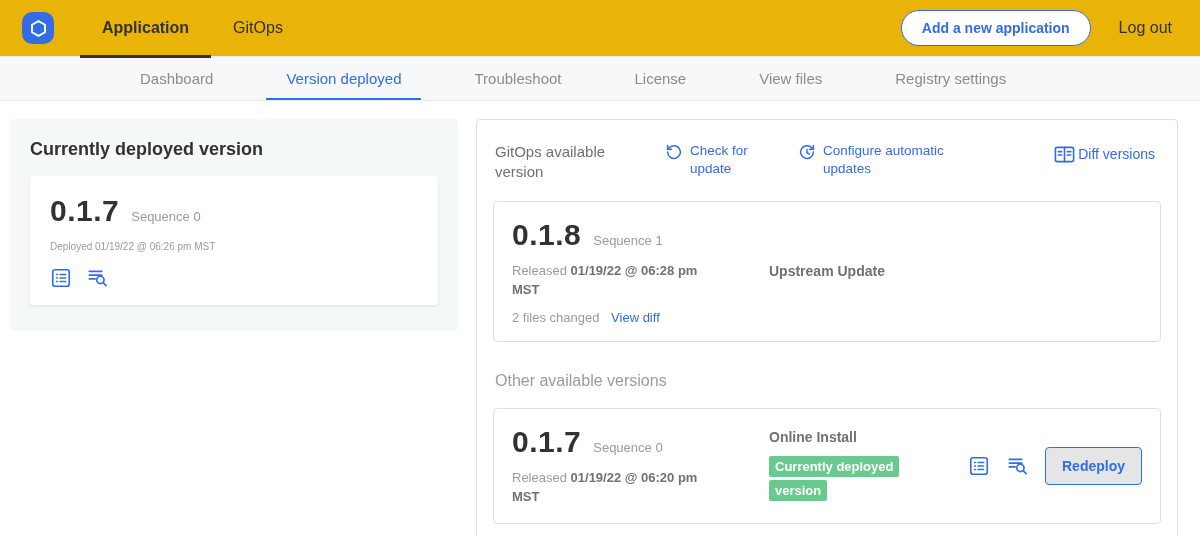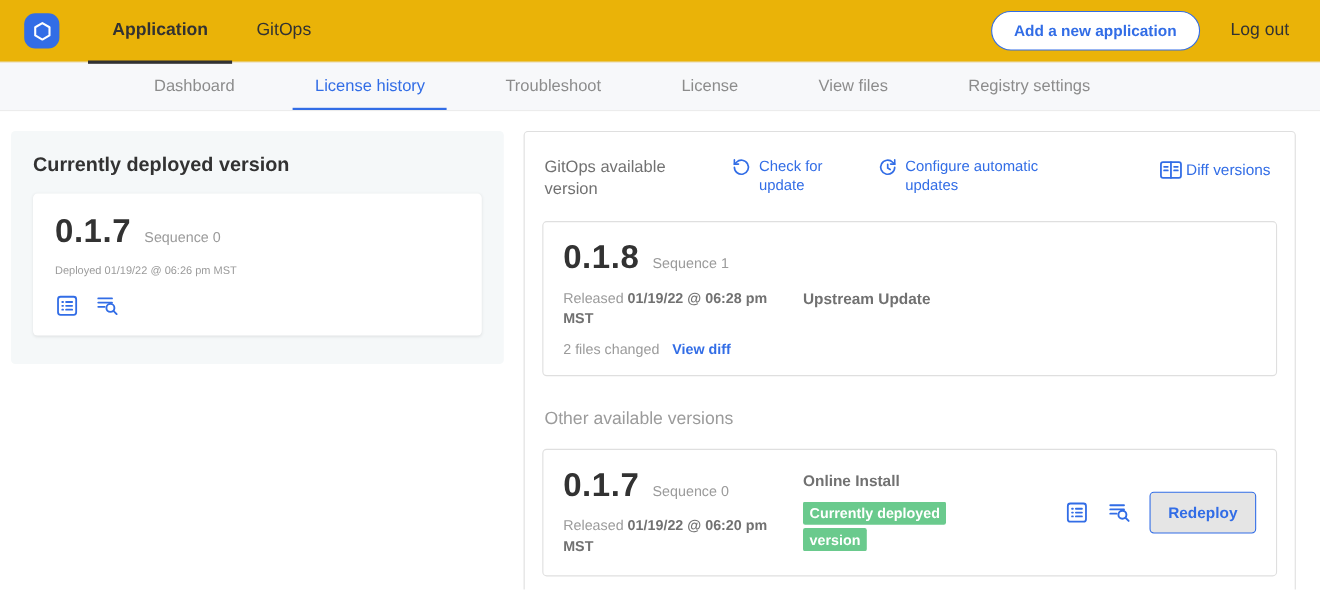--- a/index.html
+++ b/index.html
@@ -83,22 +83,22 @@
 
   .version-card {
     border: 1px solid #dfdfdf; border-radius: 4px; padding: 16px 18px;
     display: flex; align-items: center; margin-top: 18px;
   }
   .vc-left { width: 212px; flex: none; }
   .released { font-size: 13px; color: #9b9b9b; margin-top: 9px; max-width: 195px; line-height: 1.5; }
   .released b { color: #717171; font-weight: 700; }
   .files-row { margin-top: 10px; font-size: 13px; }
   .files-changed { color: #9b9b9b; }
-  .view-diff { color: #326de6; font-weight: 700; margin-left: 8px; cursor: pointer; }
-  .vc-mid { flex: 1; padding-left: 6px; }
+  .view-diff { color: #326de6; font-weight: 400; margin-left: 8px; cursor: pointer; }
+  .vc-mid { flex: 1; padding-left: 6px; margin-left: 39px; }
   .source-label { font-size: 14px; font-weight: 600; color: #717171; }
   .badge-wrap { margin-top: 10px; max-width: 160px; }
   .deployed-badge {
     display: inline; background: #6aca8d; color: #fff; font-size: 13px; font-weight: 600;
     padding: 3px 6px; line-height: 1.8; border-radius: 2px;
     box-decoration-break: clone; -webkit-box-decoration-break: clone;
   }
   .vc-right { display: flex; align-items: center; gap: 16px; color: #326de6; flex: none; }
   .deploy-btn {
     background: #326de6; color: #fff; border: none; border-radius: 4px;
@@ -126,21 +126,21 @@
     <div class="top-nav-item active">Application</div>
     <div class="top-nav-item inactive">GitOps</div>
   </nav>
   <div class="header-spacer"></div>
   <button class="add-app-btn">Add a new application</button>
   <div class="logout-link">Log out</div>
 </header>
 
 <nav class="sub-nav">
   <div class="sub-nav-item">Dashboard</div>
-  <div class="sub-nav-item active">License history</div>
+  <div class="sub-nav-item active">Version deployed</div>
   <div class="sub-nav-item">Troubleshoot</div>
   <div class="sub-nav-item">License</div>
   <div class="sub-nav-item">View files</div>
   <div class="sub-nav-item">Registry settings</div>
 </nav>
 
 <main class="main">
 
   <section class="left-panel">
     <div class="left-panel-title">Currently deployed version</div>

